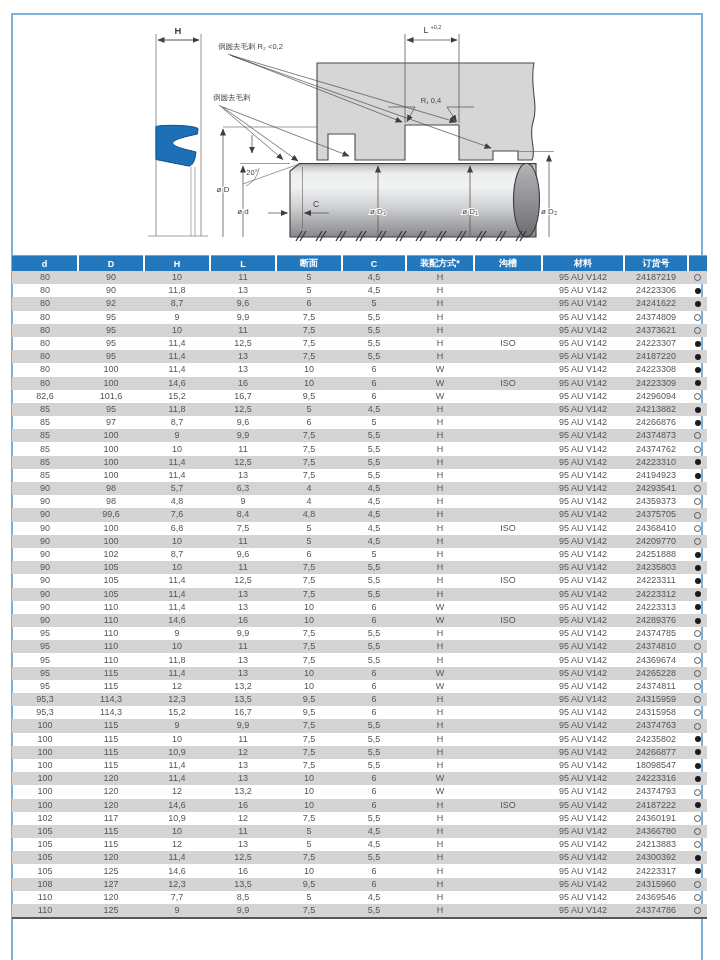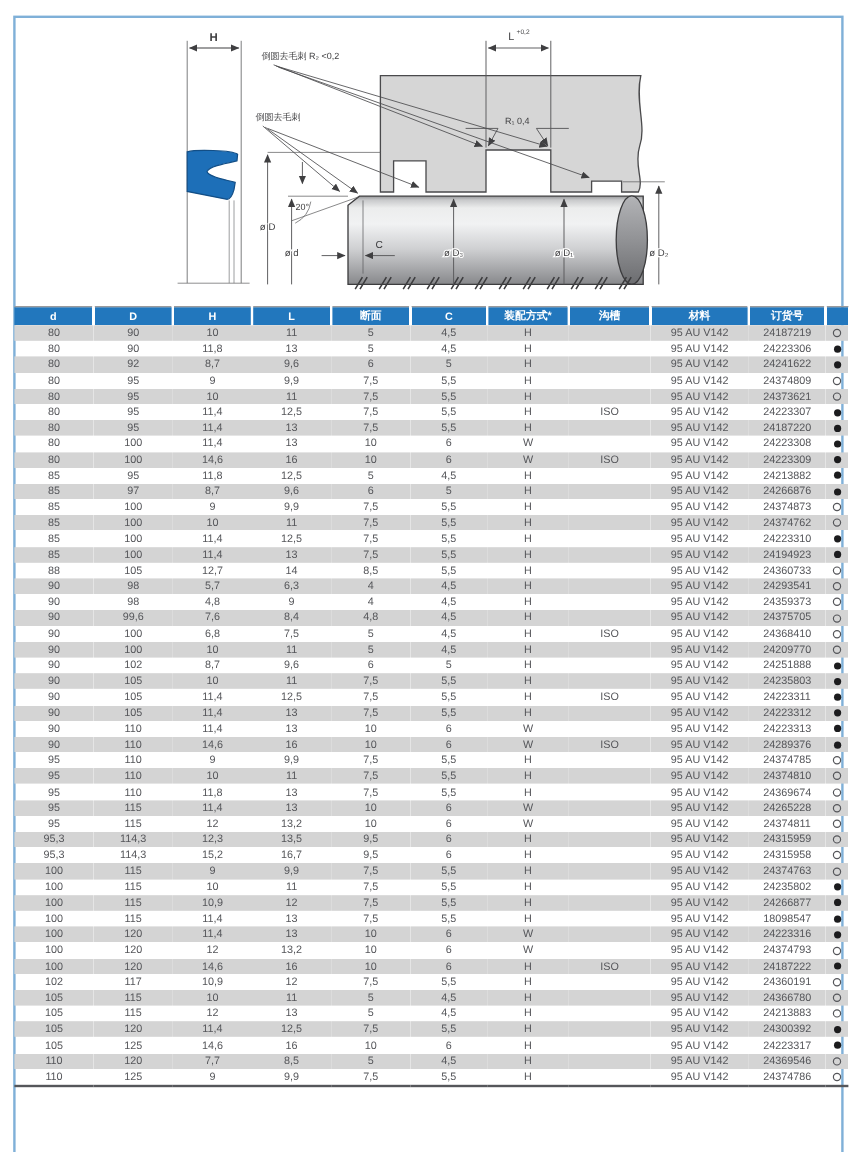--- a/index.html
+++ b/index.html
@@ -289,20 +289,33 @@
           <td>16</td>
           <td>10</td>
           <td>6</td>
           <td>W</td>
           <td>ISO</td>
           <td>95 AU V142</td>
           <td>24223309</td>
           <td><span class="dot filled"></span></td>
         </tr>
         <tr>
+          <td>82,6</td>
+          <td>101,6</td>
+          <td>15,2</td>
+          <td>16,7</td>
+          <td>9,5</td>
+          <td>6</td>
+          <td>W</td>
+          <td></td>
+          <td>95 AU V142</td>
+          <td>24296094</td>
+          <td><span class="dot open"></span></td>
+        </tr>
+        <tr>
           <td>85</td>
           <td>95</td>
           <td>11,8</td>
           <td>12,5</td>
           <td>5</td>
           <td>4,5</td>
           <td>H</td>
           <td></td>
           <td>95 AU V142</td>
           <td>24213882</td>
@@ -365,33 +378,20 @@
           <td>100</td>
           <td>11,4</td>
           <td>13</td>
           <td>7,5</td>
           <td>5,5</td>
           <td>H</td>
           <td></td>
           <td>95 AU V142</td>
           <td>24194923</td>
           <td><span class="dot filled"></span></td>
-        </tr>
-        <tr>
-          <td>88</td>
-          <td>105</td>
-          <td>12,7</td>
-          <td>14</td>
-          <td>8,5</td>
-          <td>5,5</td>
-          <td>H</td>
-          <td></td>
-          <td>95 AU V142</td>
-          <td>24360733</td>
-          <td><span class="dot open"></span></td>
         </tr>
         <tr>
           <td>90</td>
           <td>98</td>
           <td>5,7</td>
           <td>6,3</td>
           <td>4</td>
           <td>4,5</td>
           <td>H</td>
           <td></td>
@@ -770,20 +770,33 @@
           <td>16</td>
           <td>10</td>
           <td>6</td>
           <td>H</td>
           <td></td>
           <td>95 AU V142</td>
           <td>24223317</td>
           <td><span class="dot filled"></span></td>
         </tr>
         <tr>
+          <td>108</td>
+          <td>127</td>
+          <td>12,3</td>
+          <td>13,5</td>
+          <td>9,5</td>
+          <td>6</td>
+          <td>H</td>
+          <td></td>
+          <td>95 AU V142</td>
+          <td>24315960</td>
+          <td><span class="dot open"></span></td>
+        </tr>
+        <tr>
           <td>110</td>
           <td>120</td>
           <td>7,7</td>
           <td>8,5</td>
           <td>5</td>
           <td>4,5</td>
           <td>H</td>
           <td></td>
           <td>95 AU V142</td>
           <td>24369546</td>

